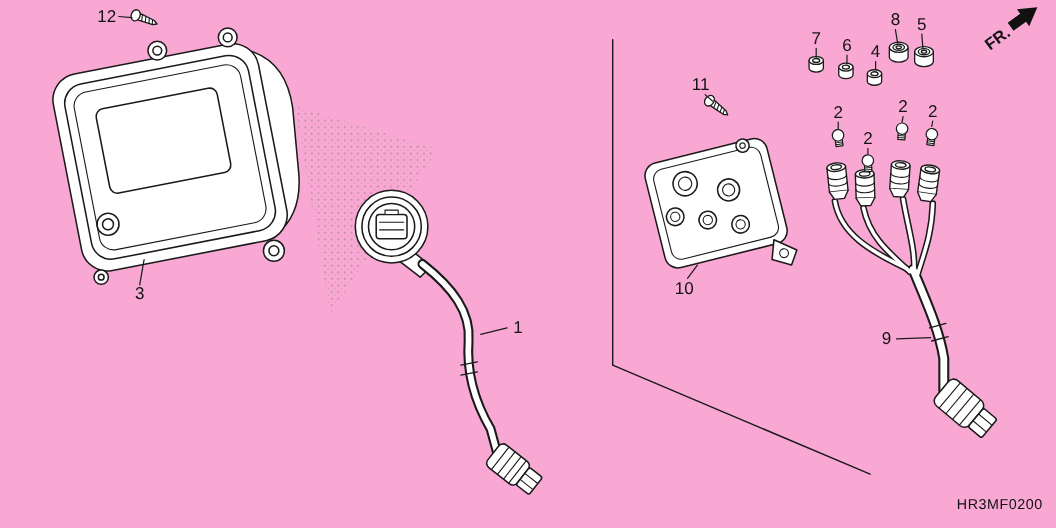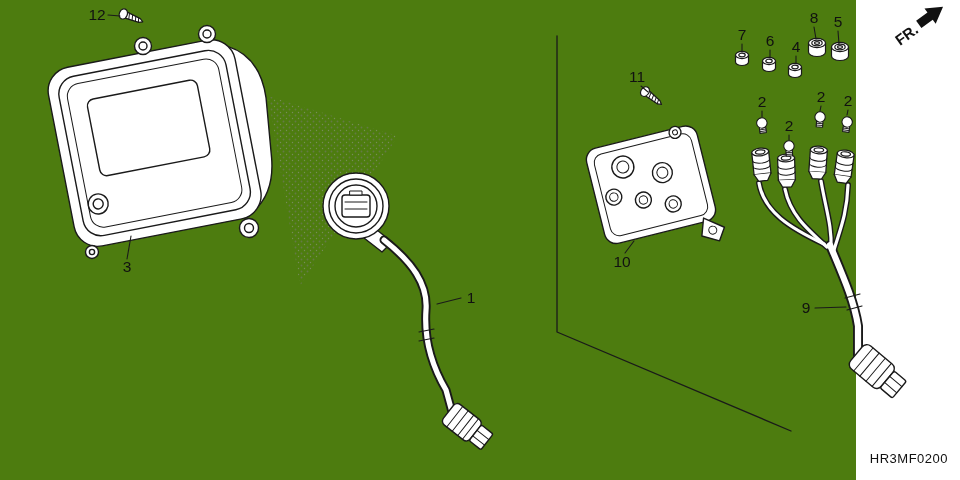--- a/index.html
+++ b/index.html
@@ -6,23 +6,23 @@
     margin: 0;
     padding: 0;
     background: #ffffff;
     width: 960px;
     height: 480px;
     overflow: hidden;
     font-family: "Liberation Sans", sans-serif;
   }
   .canvas {
     position: relative;
-    width: 856px;
+    width: 960px;
     height: 480px;
-    background: #4d7c0f;
+    background: #f9a8d4;
   }
   svg { display: block; }
   svg text {
     font-family: "Liberation Sans", sans-serif;
     fill: #111111;
     stroke: none;
   }
   .callout { font-size: 15.5px; }
   .code-text { font-size: 13px; letter-spacing: .5px; }
   .fr-text { font-size: 15px; font-weight: bold; }

